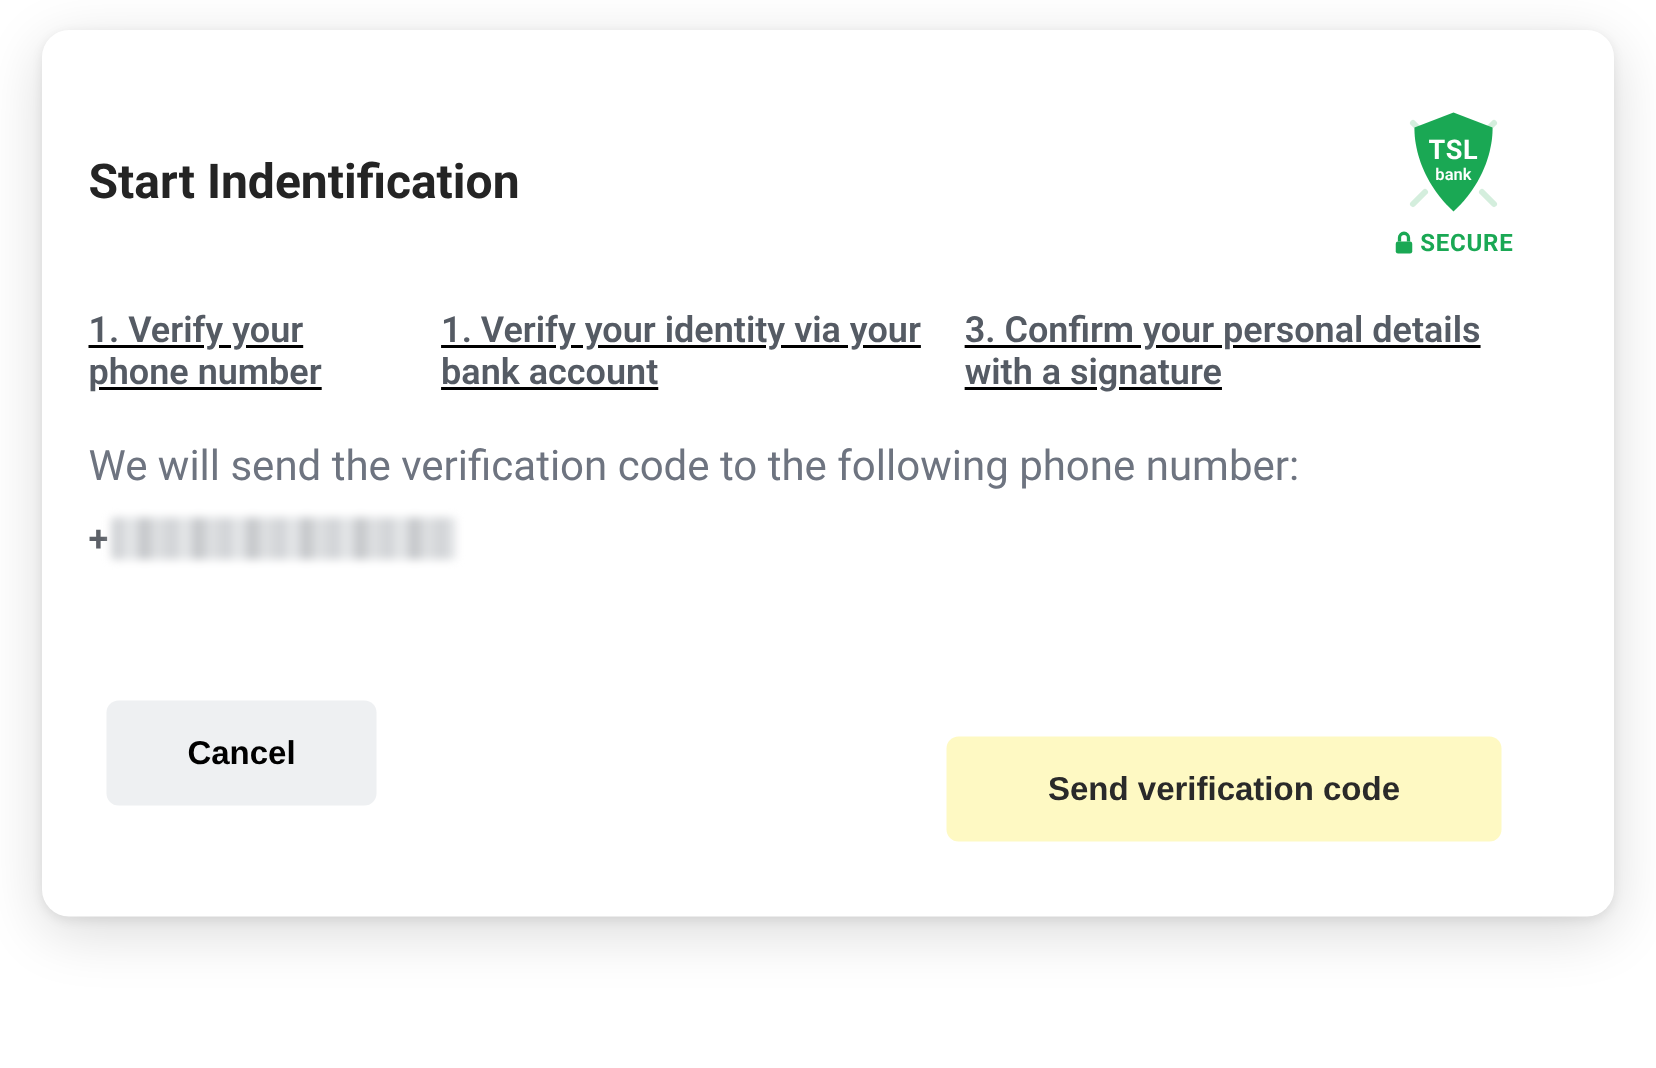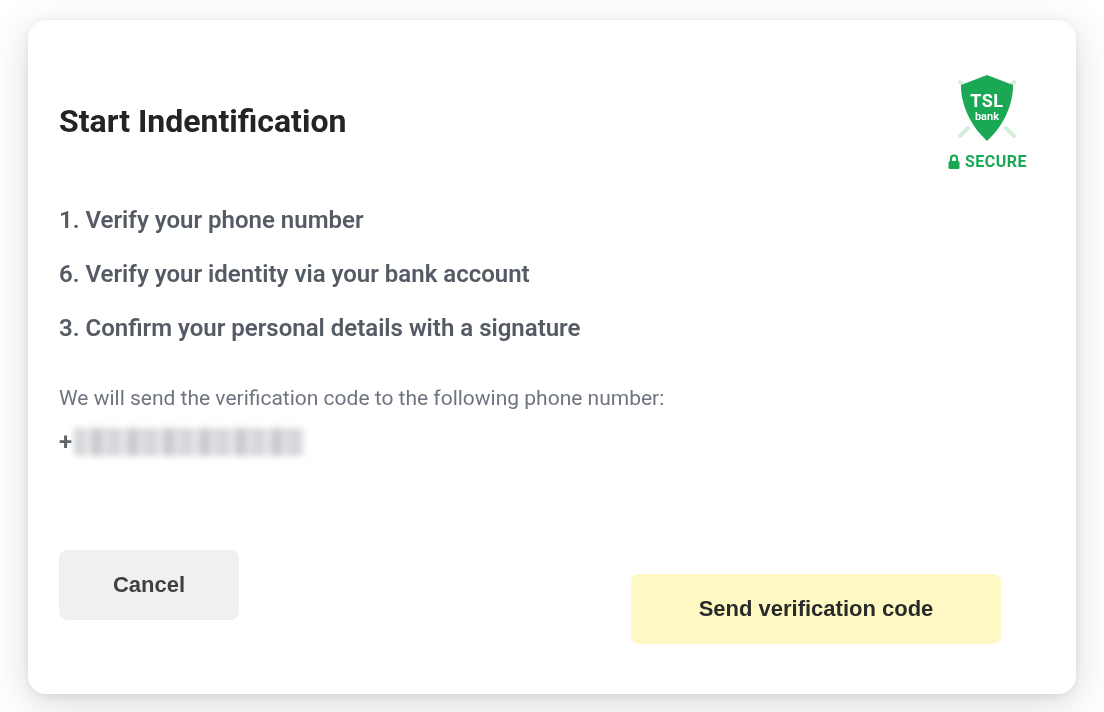--- a/index.html
+++ b/index.html
@@ -36,21 +36,21 @@
       color: #242424;
       margin-top: 12px;
     }
     .secure-badge {
       display: flex;
       flex-direction: column;
       align-items: center;
       gap: 4px;
       position: absolute;
       top: 50px;
-      right: 49px;
+      right: 67px;
     }
     .shield-wrapper {
       position: relative;
       width: 78px;
       height: 78px;
       display: flex;
       align-items: center;
       justify-content: center;
     }
     .rays {
@@ -96,31 +96,32 @@
       font-weight: 700;
       font-size: 16px;
       letter-spacing: 0.5px;
     }
     .lock-icon svg {
       display: block;
     }
     .steps {
       margin-top: 66px;
       display: flex;
-      flex-direction: column;
+      flex-direction: row;
       gap: 26px;
+      text-decoration: underline;
     }
     .step {
       font-size: 24px;
       font-weight: 600;
       color: #555b64;
     }
     .description {
-      margin-top: 44px;
-      font-size: 21px;
+      margin-top: 32px;
+      font-size: 28px;
       color: #6e7480;
       font-weight: 400;
     }
     .phone-row {
       margin-top: 18px;
       display: flex;
       align-items: center;
       font-size: 24px;
       color: #5d6168;
       font-weight: 600;
@@ -148,22 +149,23 @@
     .btn {
       border: none;
       border-radius: 8px;
       font-size: 22px;
       font-weight: 600;
       padding: 22px 40px;
       cursor: pointer;
     }
     .btn-secondary {
       background: #eef0f2;
-      color: #404040;
+      color: #000000;
       min-width: 180px;
+      margin-left: 12px;
     }
     .btn-primary {
       background: #fef9c3;
       color: #2a2a2a;
       min-width: 370px;
       margin-top: 48px;
     }
   </style>
 </head>
 <body>
@@ -200,21 +202,21 @@
           <rect x="1.5" y="7" width="11" height="8" rx="1.5" fill="#1aa854"></rect>
           <path d="M4 7 V4.5 a3 3 0 0 1 6 0 V7" fill="none" stroke="#1aa854" stroke-width="2.2"></path>
         </svg>
       </span>
       <span>SECURE</span>
     </div>
   </div>
 
   <div class="steps">
     <div class="step">1. Verify your phone number</div>
-    <div class="step">6. Verify your identity via your bank account</div>
+    <div class="step">1. Verify your identity via your bank account</div>
     <div class="step">3. Confirm your personal details with a signature</div>
   </div>
 
   <div class="description">We will send the verification code to the following phone number:</div>
 
   <div class="phone-row">
     <span class="phone-prefix">+</span>
     <span class="redacted"></span>
   </div>
 

